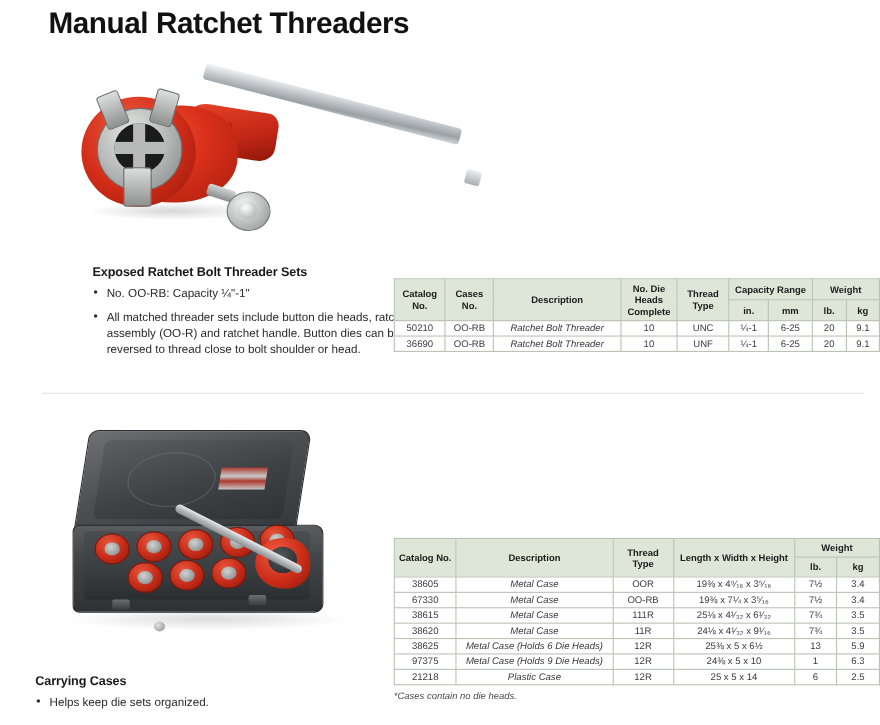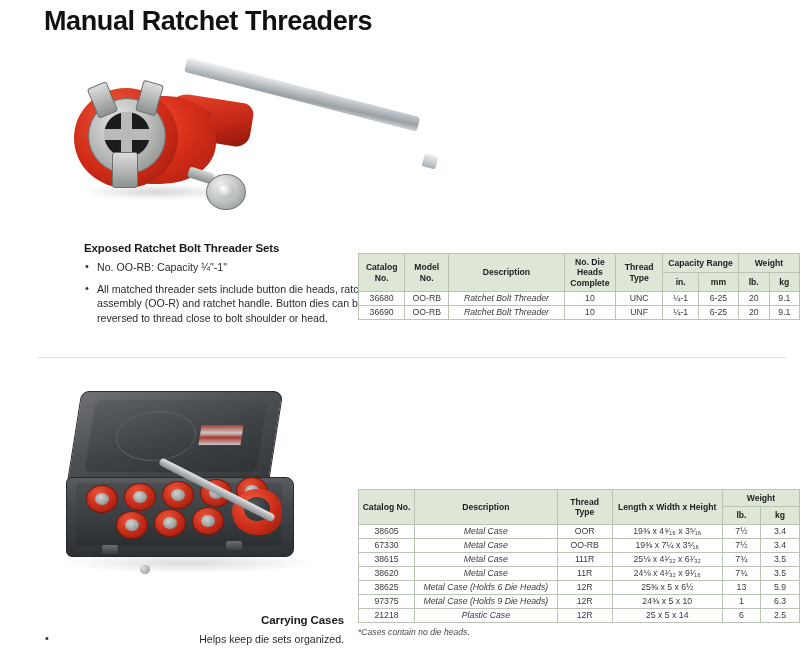--- a/index.html
+++ b/index.html
@@ -391,37 +391,37 @@
       <col style="width:52px">
         <col style="width:48px">
       <col style="width:37px">
         <col style="width:41px">
       <col style="width:32px">
         <col style="width:31px">
     </colgroup>
     <thead>
       <tr>
         <th rowspan="2">Catalog No.</th>
-        <th rowspan="2">Model No.</th>
+        <th rowspan="2">Cases No.</th>
         <th rowspan="2">Description</th>
         <th rowspan="2">No. Die Heads Complete</th>
         <th rowspan="2">Thread Type</th>
         <th colspan="2">Capacity Range</th>
         <th colspan="2">Weight</th>
       </tr>
       <tr>
         <th>in.</th>
         <th>mm</th>
         <th>lb.</th>
         <th>kg</th>
       </tr>
     </thead>
     <tbody>
       <tr>
-        <td>36680</td>
+        <td>50210</td>
         <td>OO-RB</td>
         <td class="cell-left">Ratchet Bolt Threader</td>
         <td>10</td>
         <td>UNC</td>
         <td>¼-1</td>
         <td>6-25</td>
         <td>20</td>
         <td>9.1</td>
       </tr>
       <tr>
@@ -458,21 +458,21 @@
   <div class="die die-r2b"></div>
   <div class="die die-r2c"></div>
   <div class="cc-ratchet"></div>
   <div class="cc-ratchet-bore"></div>
   <div class="cc-rod"></div>
   <div class="cc-rod-cap"></div>
   <div class="cc-latch cc-latch-a"></div>
   <div class="cc-latch cc-latch-b"></div>
 </div>
 
-<div class="section" style="left:44px; top:614px; width:300px;text-align:right;">
+<div class="section" style="left:32px; top:614px; width:300px;">
   <div class="copy-heading">Carrying Cases</div>
   <ul class="bullets">
     <li>Helps keep die sets organized.</li>
   </ul>
 </div>
 
 <div class="section" style="left:358px; top:489px;">
   <table class="spec">
     <colgroup>
       <col style="width:57px">

